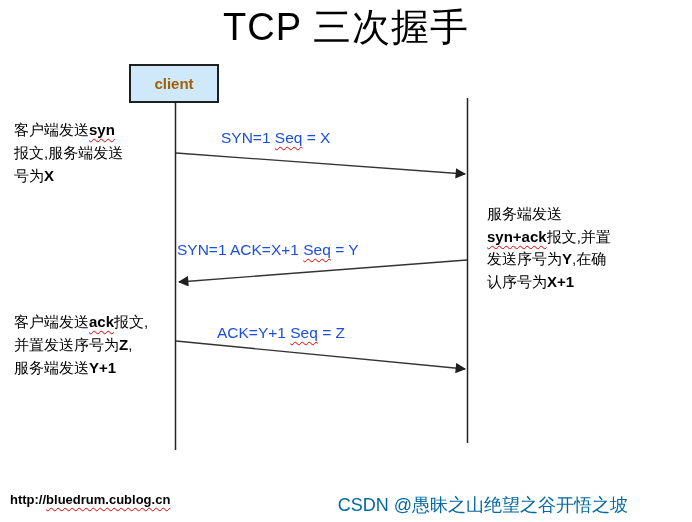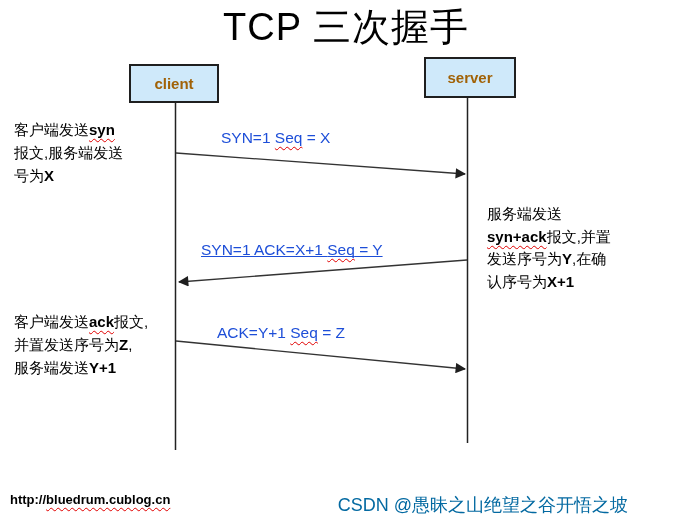--- a/index.html
+++ b/index.html
@@ -39,21 +39,21 @@
 
   #wires { position: absolute; left: 0; top: 0; width: 692px; height: 522px; }
 
   .msg-label {
     position: absolute;
     font-size: 15.5px;
     color: #1d4ed8;
     white-space: nowrap;
   }
   #msg-label-1 { left: 221px; top: 129px; }
-  #msg-label-2 { left: 201px; top: 241px; text-decoration: underline; }
+  #msg-label-2 { left: 177px; top: 241px; }
   #msg-label-3 { left: 217px; top: 324px; }
 
   .note {
     position: absolute;
     font-size: 15px;
     color: #000;
     line-height: 23px;
     white-space: nowrap;
   }
   #note-client-syn  { left: 14px;  top: 118px; }
@@ -88,23 +88,20 @@
 <body>
 
 <div id="canvas">
 
   <div id="title" class="abs">TCP 三次握手</div>
 
   <div id="client-box" class="node-box">
     <span>client</span>
   </div>
 
-  <div id="server-box" class="node-box">
-    <span>server</span>
-  </div>
 
   <svg id="wires" viewBox="0 0 692 522">
     <defs>
       <marker id="arrowhead" viewBox="0 0 10 10" refX="9" refY="5" markerWidth="9" markerHeight="8" orient="auto-start-reverse">
         <path d="M0,0 L10,5 L0,10 z" fill="#1f1f1f"></path>
       </marker>
     </defs>
     <line x1="175.5" y1="103" x2="175.5" y2="450" stroke="#222222" stroke-width="1.5"></line>
     <line x1="467.5" y1="98" x2="467.5" y2="443" stroke="#222222" stroke-width="1.5"></line>
     <line x1="176" y1="153" x2="465" y2="174" stroke="#333333" stroke-width="1.3" marker-end="url(#arrowhead)"></line>

